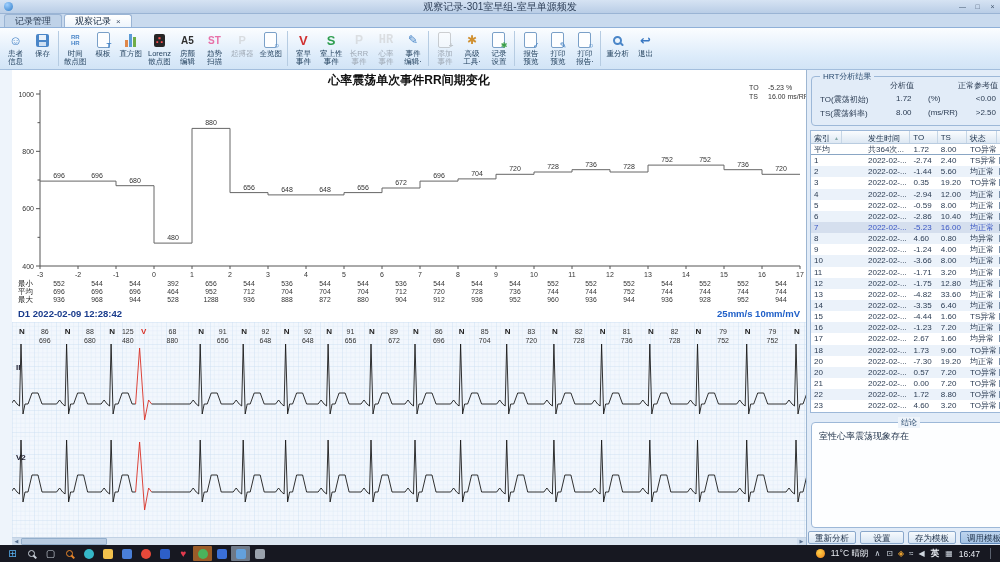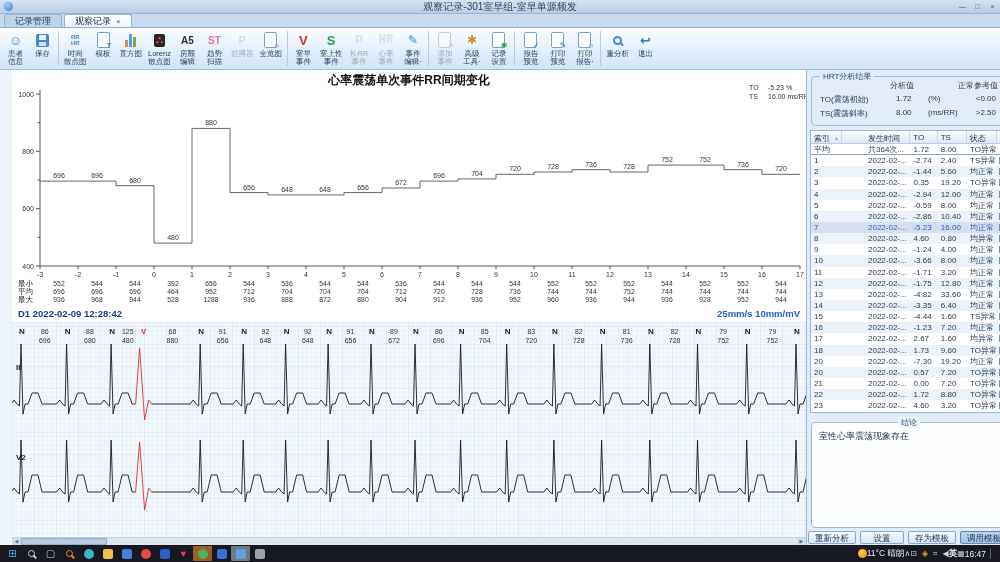--- a/index.html
+++ b/index.html
@@ -93,21 +93,21 @@
   .pbtn{height:13px;min-width:44px;padding:0 6px;font-size:8.5px;line-height:12px;text-align:center;color:#1e3048;
     background:linear-gradient(#f6fafd,#d7e5f4);border:1px solid #8aa8cc;border-radius:2px;}
   .pbtn.active{background:linear-gradient(#bdd4ee,#a3c2e4);border-color:#5f87b8;}
   
   .taskbar{position:absolute;left:0;top:545px;width:1000px;height:17px;background:#171821;display:flex;align-items:center;}
   .tk-ico{width:19px;height:15px;display:flex;align-items:center;justify-content:center;border-radius:1px;}
   .tk-sh{width:10px;height:10px;}
   .tk-glyph{font-size:10px;line-height:10px;}
   .tk-mag{width:7px;height:7px;border:1.5px solid;border-radius:50%;position:relative;}
   .tk-mag:after{content:"";position:absolute;width:4px;height:1.5px;background:currentColor;transform:rotate(45deg);right:-3px;bottom:-1px;}
-  .tk-right{margin-left:auto;display:flex;align-items:center;color:#e8ecf2;font-size:8.5px;padding-right:4px;}
+  .tk-right{margin-left:auto;display:flex;align-items:center;gap:6px;color:#e8ecf2;font-size:8.5px;padding-right:4px;}
   .sun{width:9px;height:9px;border-radius:50%;background:radial-gradient(circle at 40% 35%,#ffd24a,#f08018);}
   .tray-g{font-size:8px;color:#cfd6df;}
   .notif{width:6px;height:11px;border-left:1px solid #5a616e;margin-left:4px;}
 </style>
 </head>
 <body>
 
 <div class="screen">
 
   <div class="titlebar">

